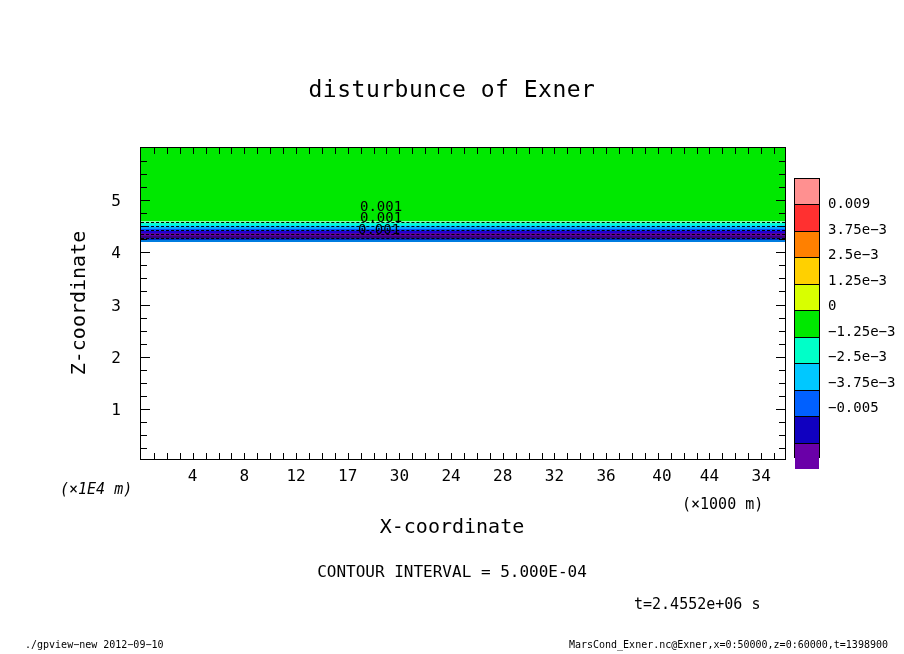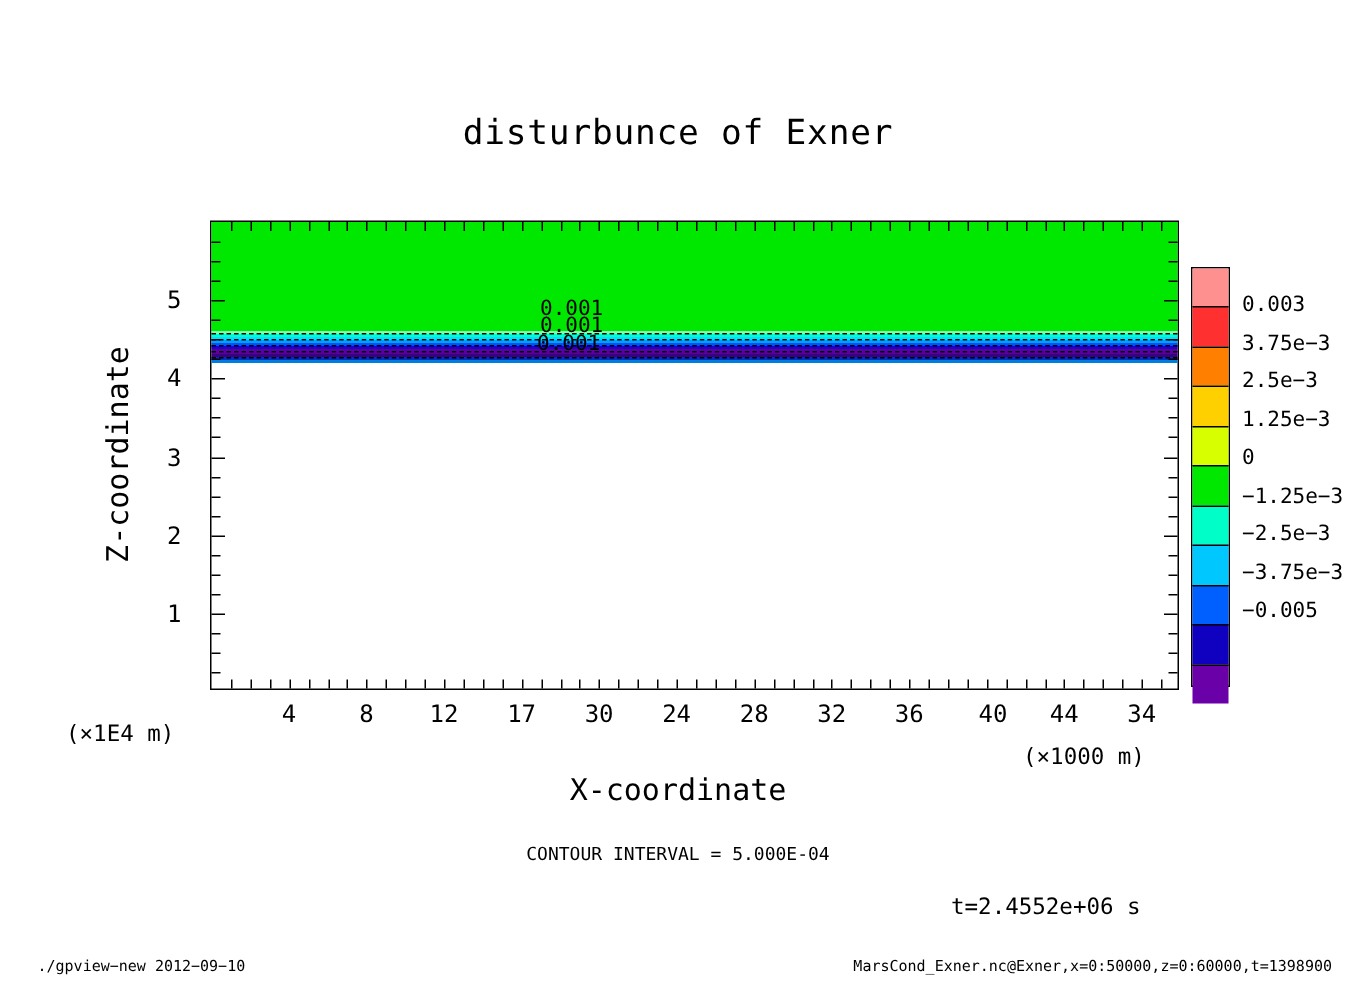--- a/index.html
+++ b/index.html
@@ -32,24 +32,24 @@
   .tick-l{position:absolute;left:0;height:0;border-top:1px solid #000;width:6px;}
   .tick-r{position:absolute;right:0;height:0;border-top:1px solid #000;width:6px;}
   .tick-l.major,.tick-r.major{width:9px;}
 
   .xlab{position:absolute;top:318px;font-size:16px;transform:translateX(-50%);}
   .ylab{position:absolute;left:-20px;font-size:16px;transform:translate(-100%,-50%);}
 
   #xaxis-title{left:0;top:514px;width:904px;text-align:center;font-size:20px;}
   #yaxis-title{left:78px;top:303px;font-size:20px;transform:translate(-50%,-50%) rotate(-90deg);transform-origin:center center;white-space:nowrap;}
 
-  #xunit{left:44px;top:480px;font-size:15px;}
+  #xunit{left:60px;top:480px;font-size:15px;font-style:italic;}
   #zunit{left:682px;top:495px;font-size:15px;}
 
-  #contour-note{left:0;top:562px;width:904px;text-align:center;font-size:12px;}
+  #contour-note{left:0;top:562px;width:904px;text-align:center;font-size:16px;}
   #time-note{left:634px;top:595px;font-size:15px;}
 
   #foot-left{left:25px;top:639px;font-size:10px;color:#000;}
   #foot-right{right:16px;top:639px;font-size:10px;color:#000;text-align:right;}
 
   
   #cbar{left:794px;top:178px;width:26px;height:280px;border:1px solid #000;box-sizing:border-box;}
   #cbar .seg{width:100%;}
   .cbl{position:absolute;left:34px;font-size:14px;transform:translateY(-50%);white-space:nowrap;}
 
@@ -254,21 +254,21 @@
     <div class="seg" style="height: 25.4545px; background: rgb(0, 255, 200); border-top: 1px solid rgb(0, 0, 0);"></div>
     <div class="seg" style="height: 25.4545px; background: rgb(0, 200, 255); border-top: 1px solid rgb(0, 0, 0);"></div>
     <div class="seg" style="height: 25.4545px; background: rgb(0, 96, 255); border-top: 1px solid rgb(0, 0, 0);"></div>
     <div class="seg" style="height: 25.4545px; background: rgb(16, 0, 192); border-top: 1px solid rgb(0, 0, 0);"></div>
     <div class="seg" style="height: 25.4545px; background: rgb(106, 0, 168); border-top: 1px solid rgb(0, 0, 0);"></div>
   </div>
 
 <div class="abs" id="foot-left">./gpview−new   2012−09−10</div>
 <div class="abs" id="foot-right">MarsCond_Exner.nc@Exner,x=0:50000,z=0:60000,t=1398900</div>
 
-<div class="cbl abs" style="top: 203.455px; left: 828px;">0.003</div>
+<div class="cbl abs" style="top: 203.455px; left: 828px;">0.009</div>
 <div class="cbl abs" style="top: 228.909px; left: 828px;">3.75e−3</div>
 <div class="cbl abs" style="top: 254.364px; left: 828px;">2.5e−3</div>
 <div class="cbl abs" style="top: 279.818px; left: 828px; text-align: right;">1.25e−3</div>
 <div class="cbl abs" style="top: 305.273px; left: 828px;">0</div>
 <div class="cbl abs" style="top: 330.727px; left: 828px;">−1.25e−3</div>
 <div class="cbl abs" style="top: 356.182px; left: 828px;">−2.5e−3</div>
 <div class="cbl abs" style="top: 381.636px; left: 828px;">−3.75e−3</div>
 <div class="cbl abs" style="top: 407.091px; left: 828px;">−0.005</div>
 
 </body></html>

